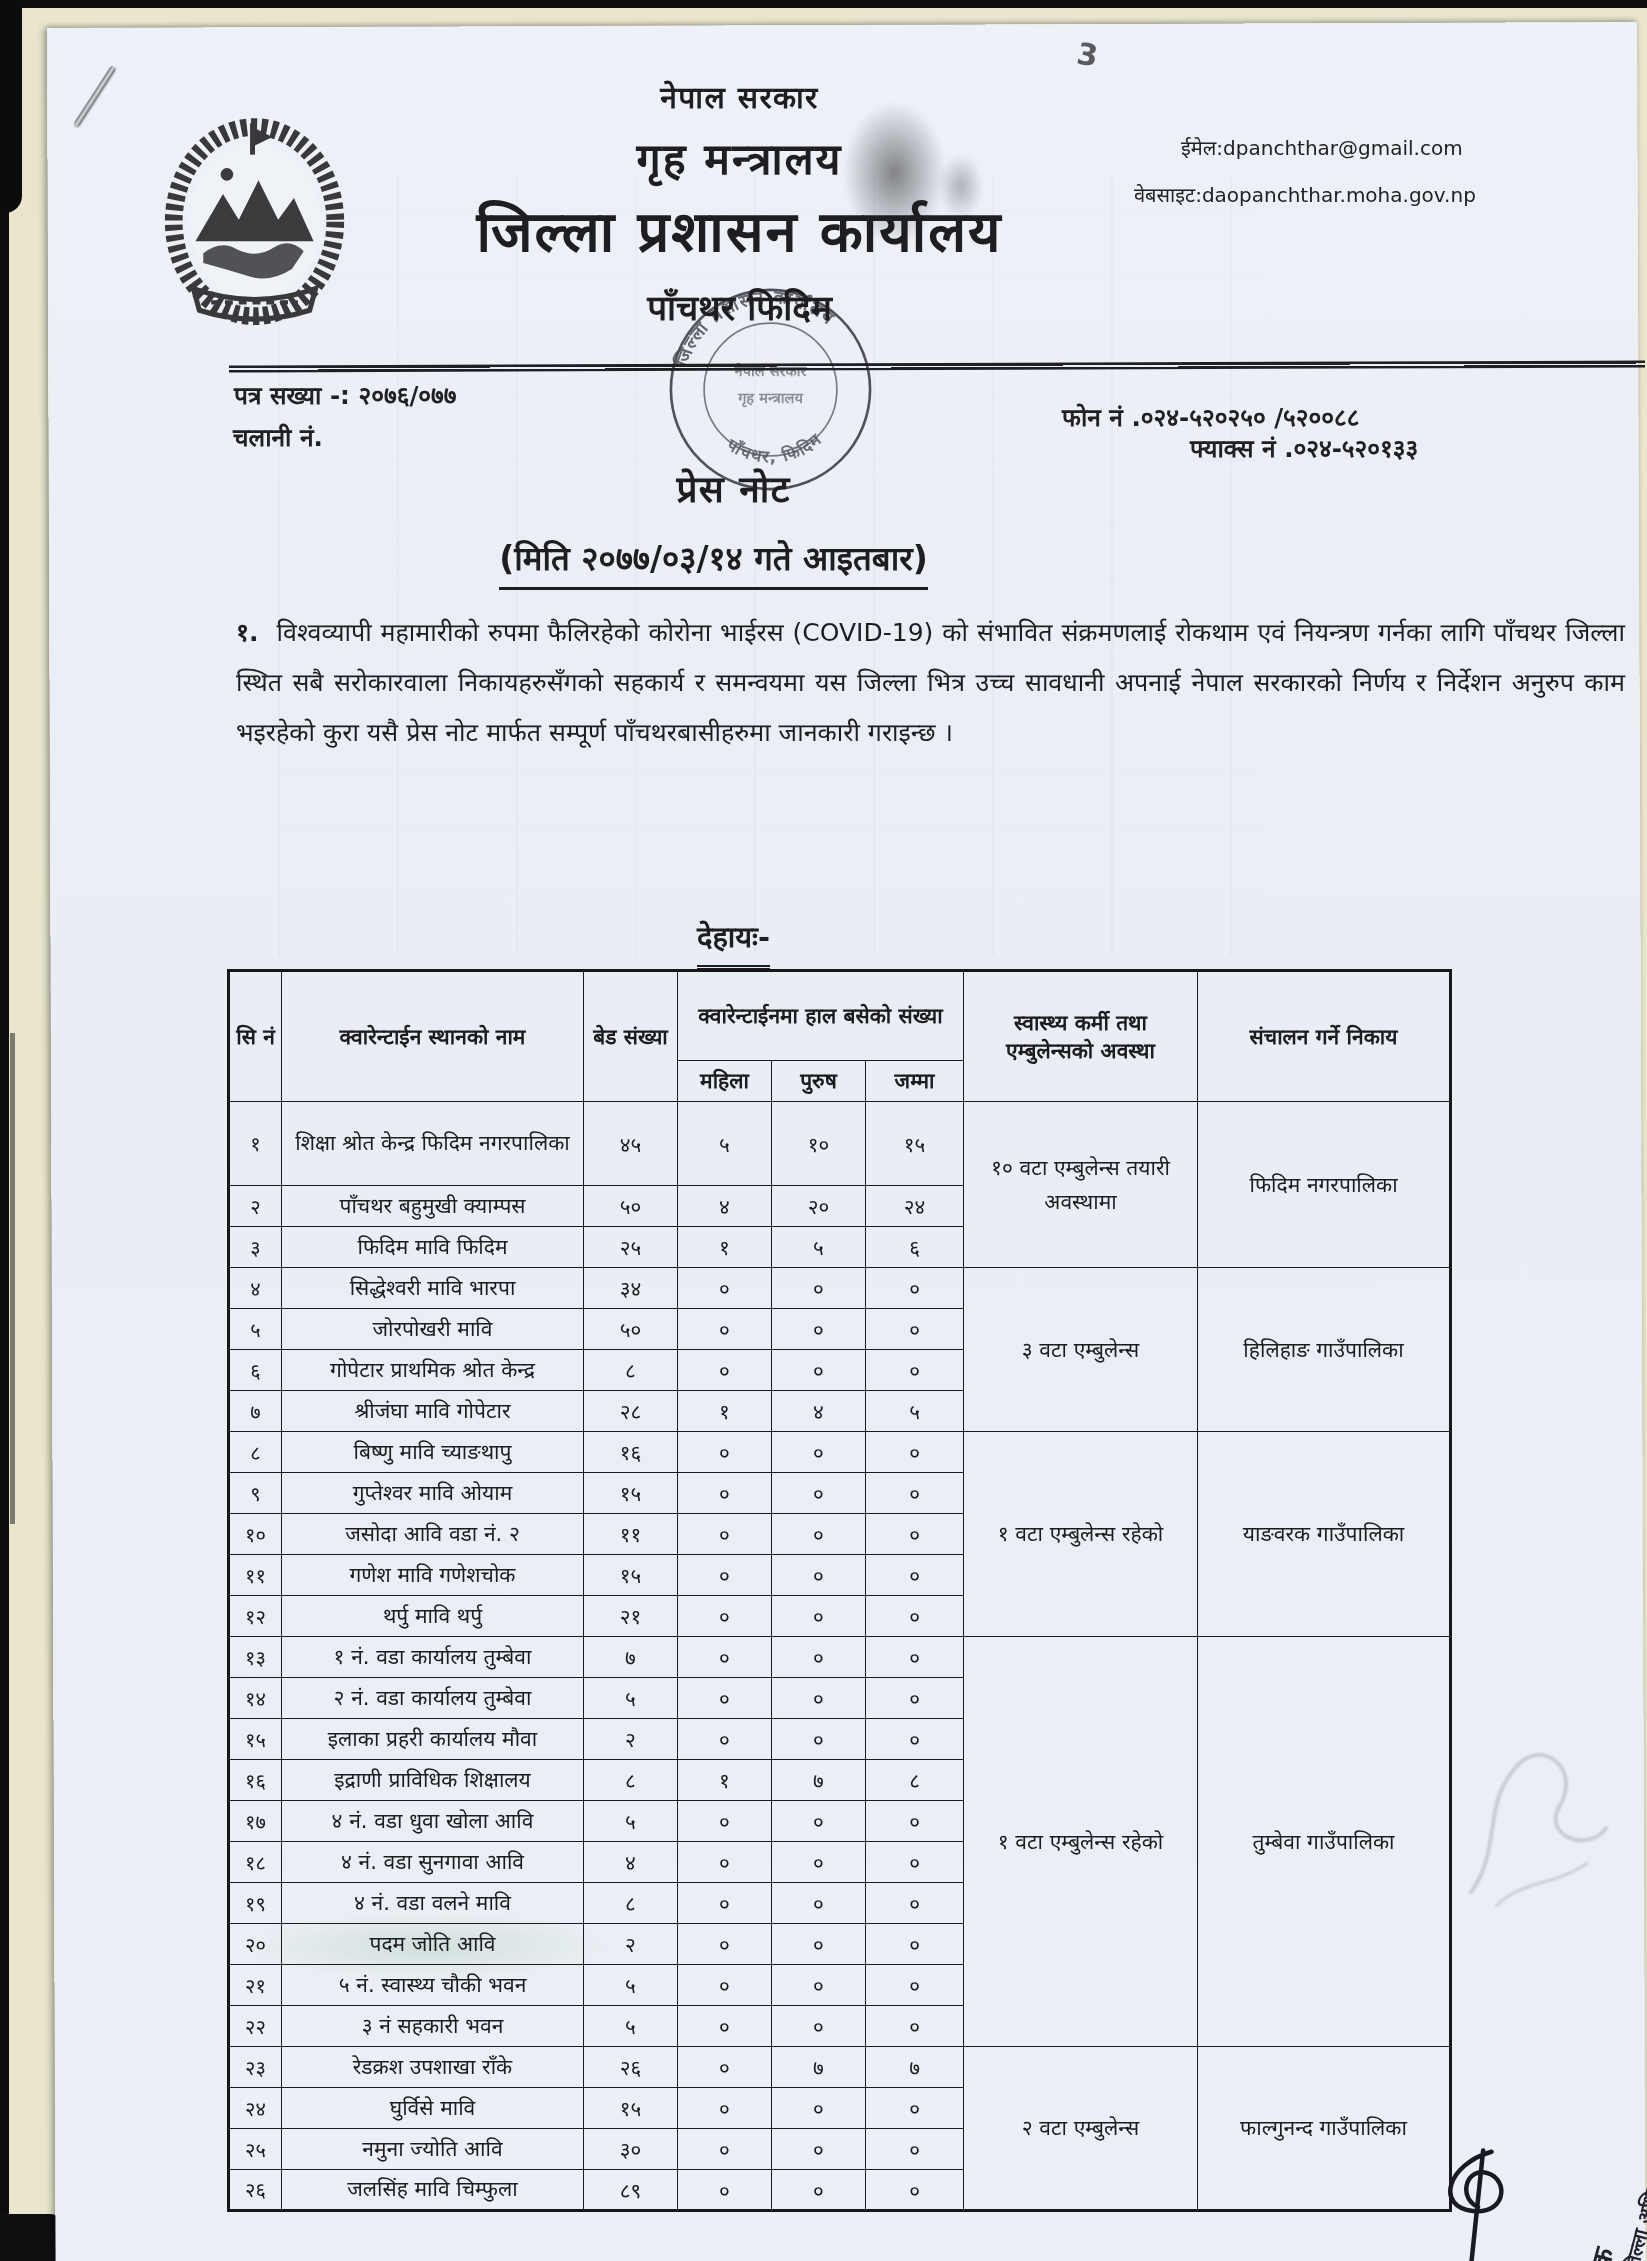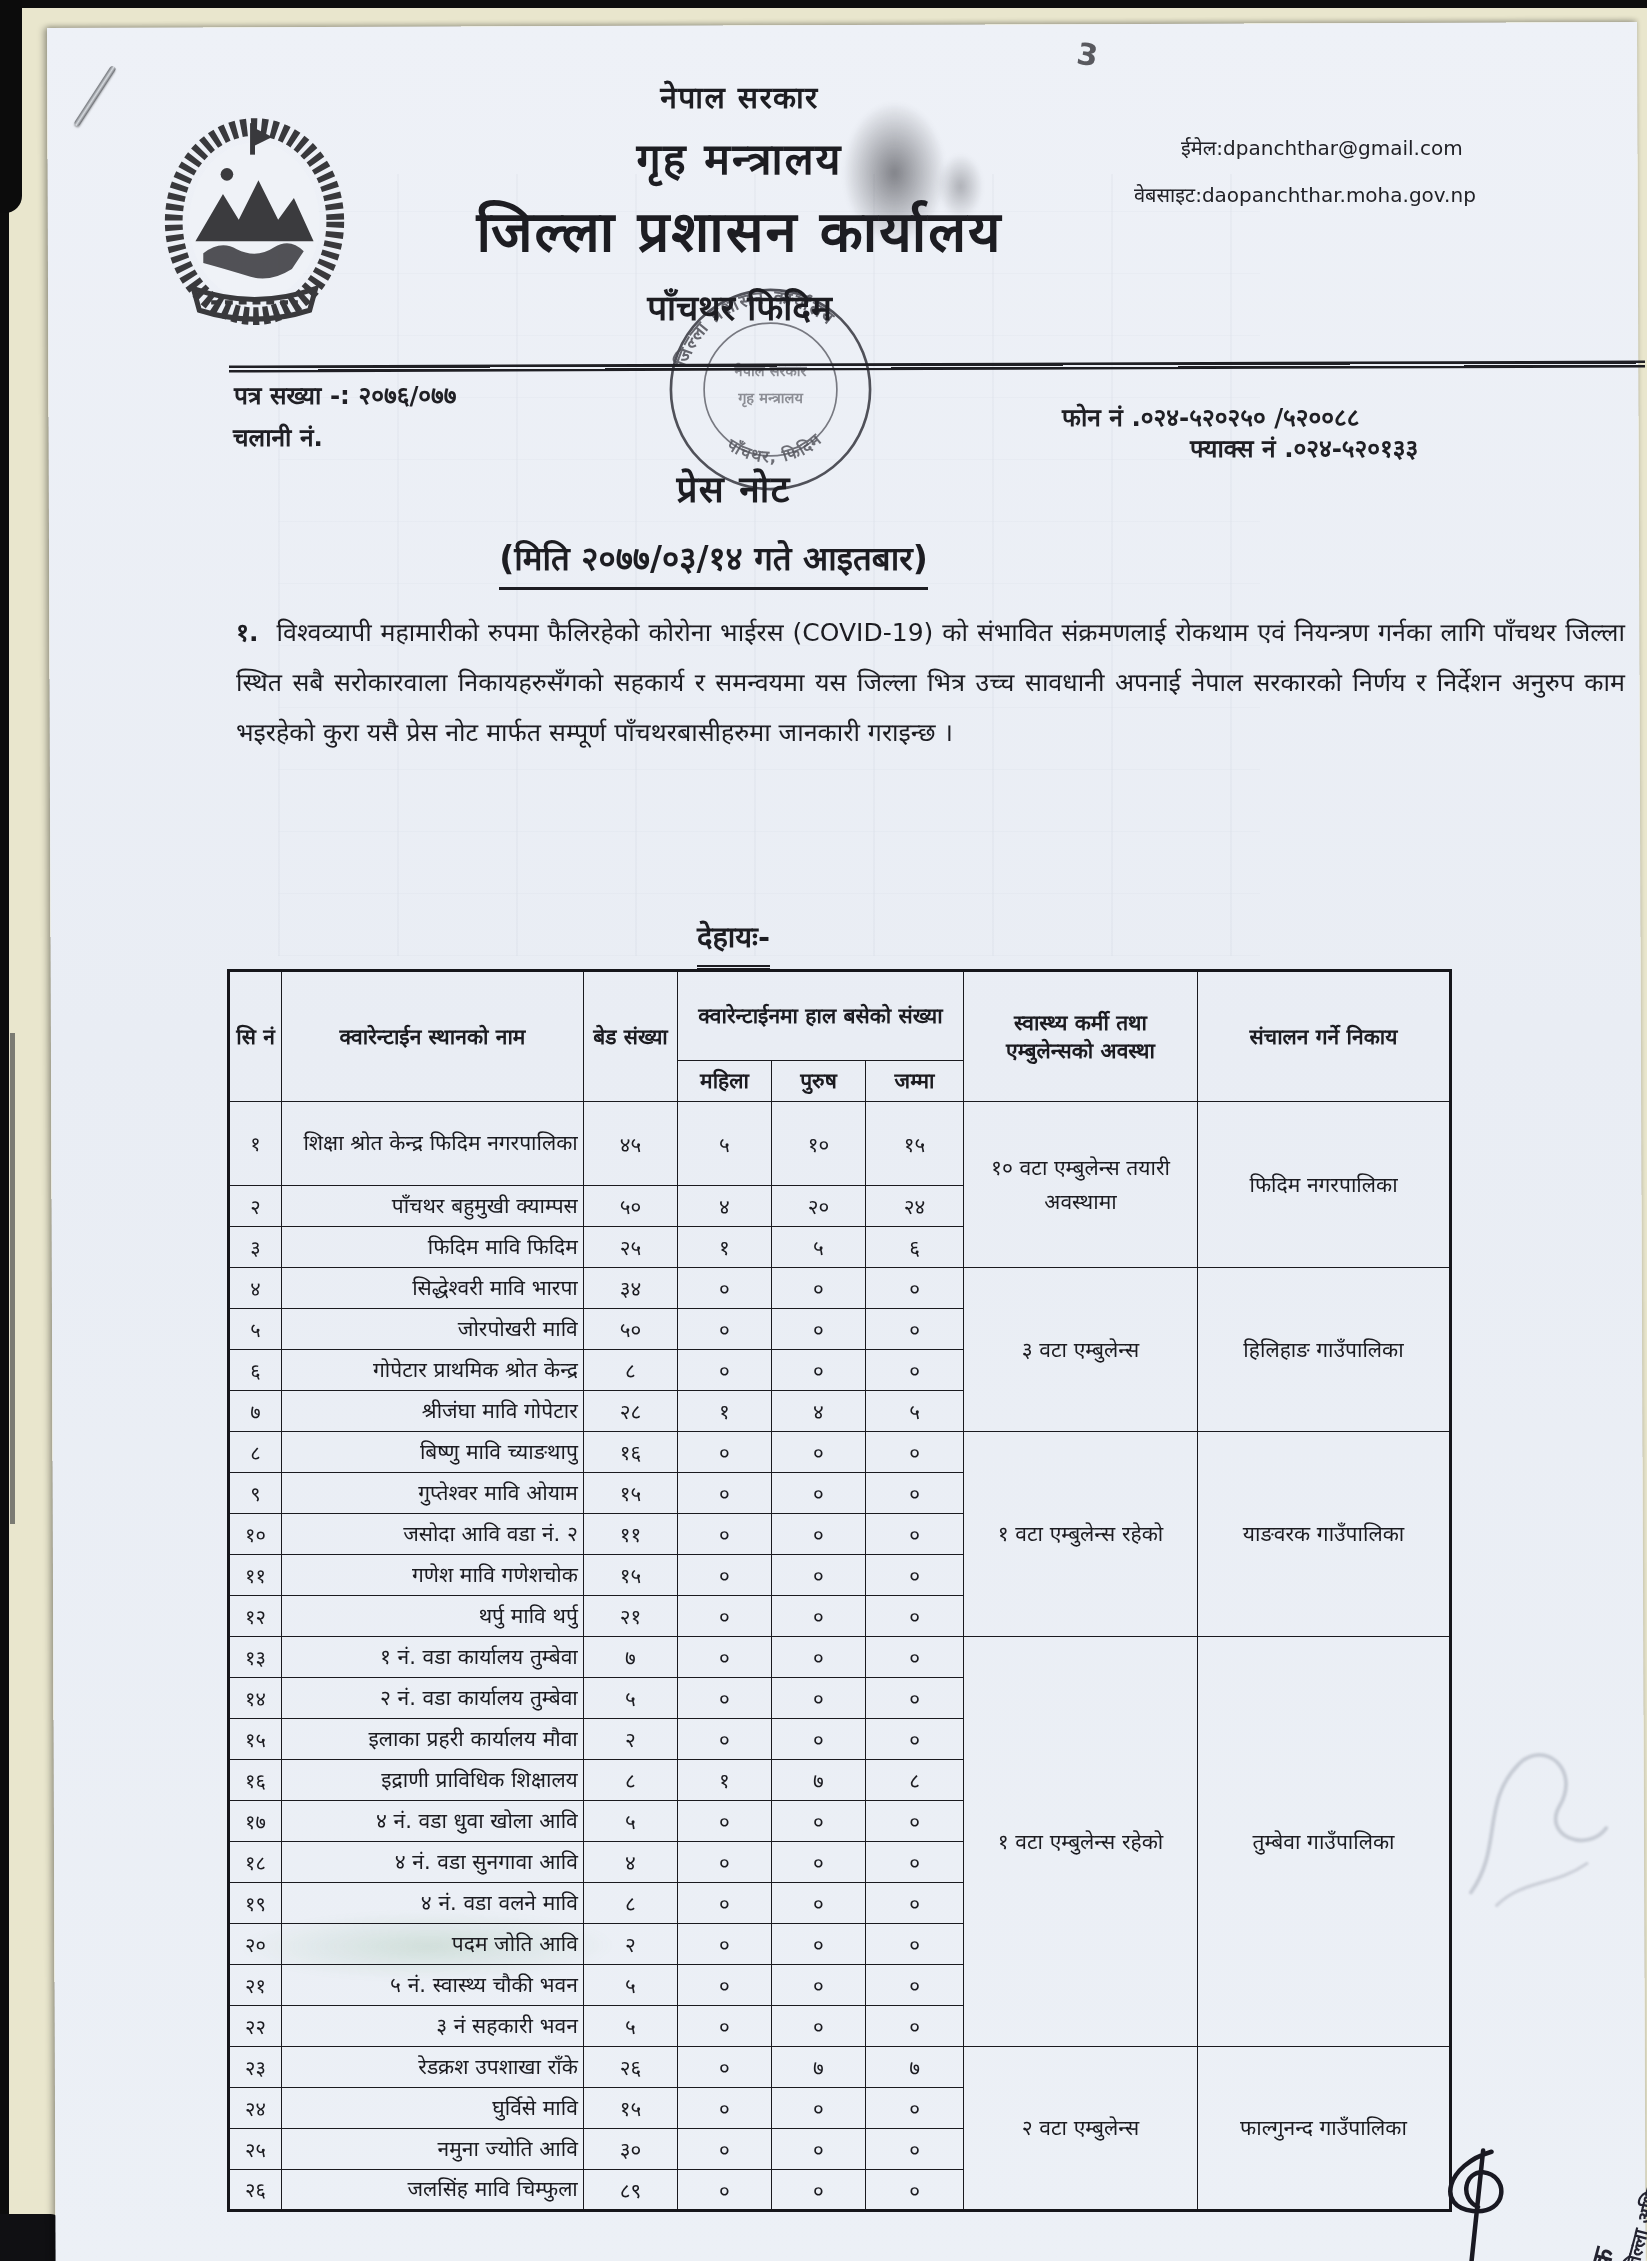--- a/index.html
+++ b/index.html
@@ -77,21 +77,21 @@
   table.qt{position:absolute;left:227px;top:969px;width:1221px;border-collapse:collapse;table-layout:fixed;
     font-size:21px;color:#1b1b20;}
   table.qt th, table.qt td{border:1.9px solid #1a1a1f;padding:1.3px 5.2px;overflow:hidden;}
   table.qt{border:3.2px solid #16161b;}
   table.qt thead tr.h1{height:90px;margin-top:6px;}
   table.qt thead tr.h2{height:41px;}
   table.qt th{font-weight:700;text-align:center;vertical-align:middle;font-size:21px;line-height:28px;}
   table.qt tbody tr{height:41px;}
   table.qt tbody tr.r-tall{height:84px;}
   td.c-sn{text-align:center;font-size:20px;}
-  td.c-name{text-align:right;padding-left:10.3px;font-size:21px;line-height:27px;}
+  td.c-name{text-align:center;padding-left:10.3px;font-size:21px;line-height:27px;}
   td.c-num{text-align:center;font-size:20.7px;}
   td.c-amb, td.c-agency{text-align:center;vertical-align:middle;font-size:21px;line-height:34px;}
 
   .sig-block{position:absolute;left:1479px;top:2190px;width:304px;height:75px;
     transform:rotate(-75deg);transform-origin:50% 50%;color:#232330;}
   .sig-name{font-size:27px;font-weight:700;line-height:35px;}
   .sig-title{font-size:19.4px;font-weight:700;line-height:28px;white-space:nowrap;}
   .sig-stroke{position:absolute;left:1411px;top:2144px;}
 </style>
 </head>

